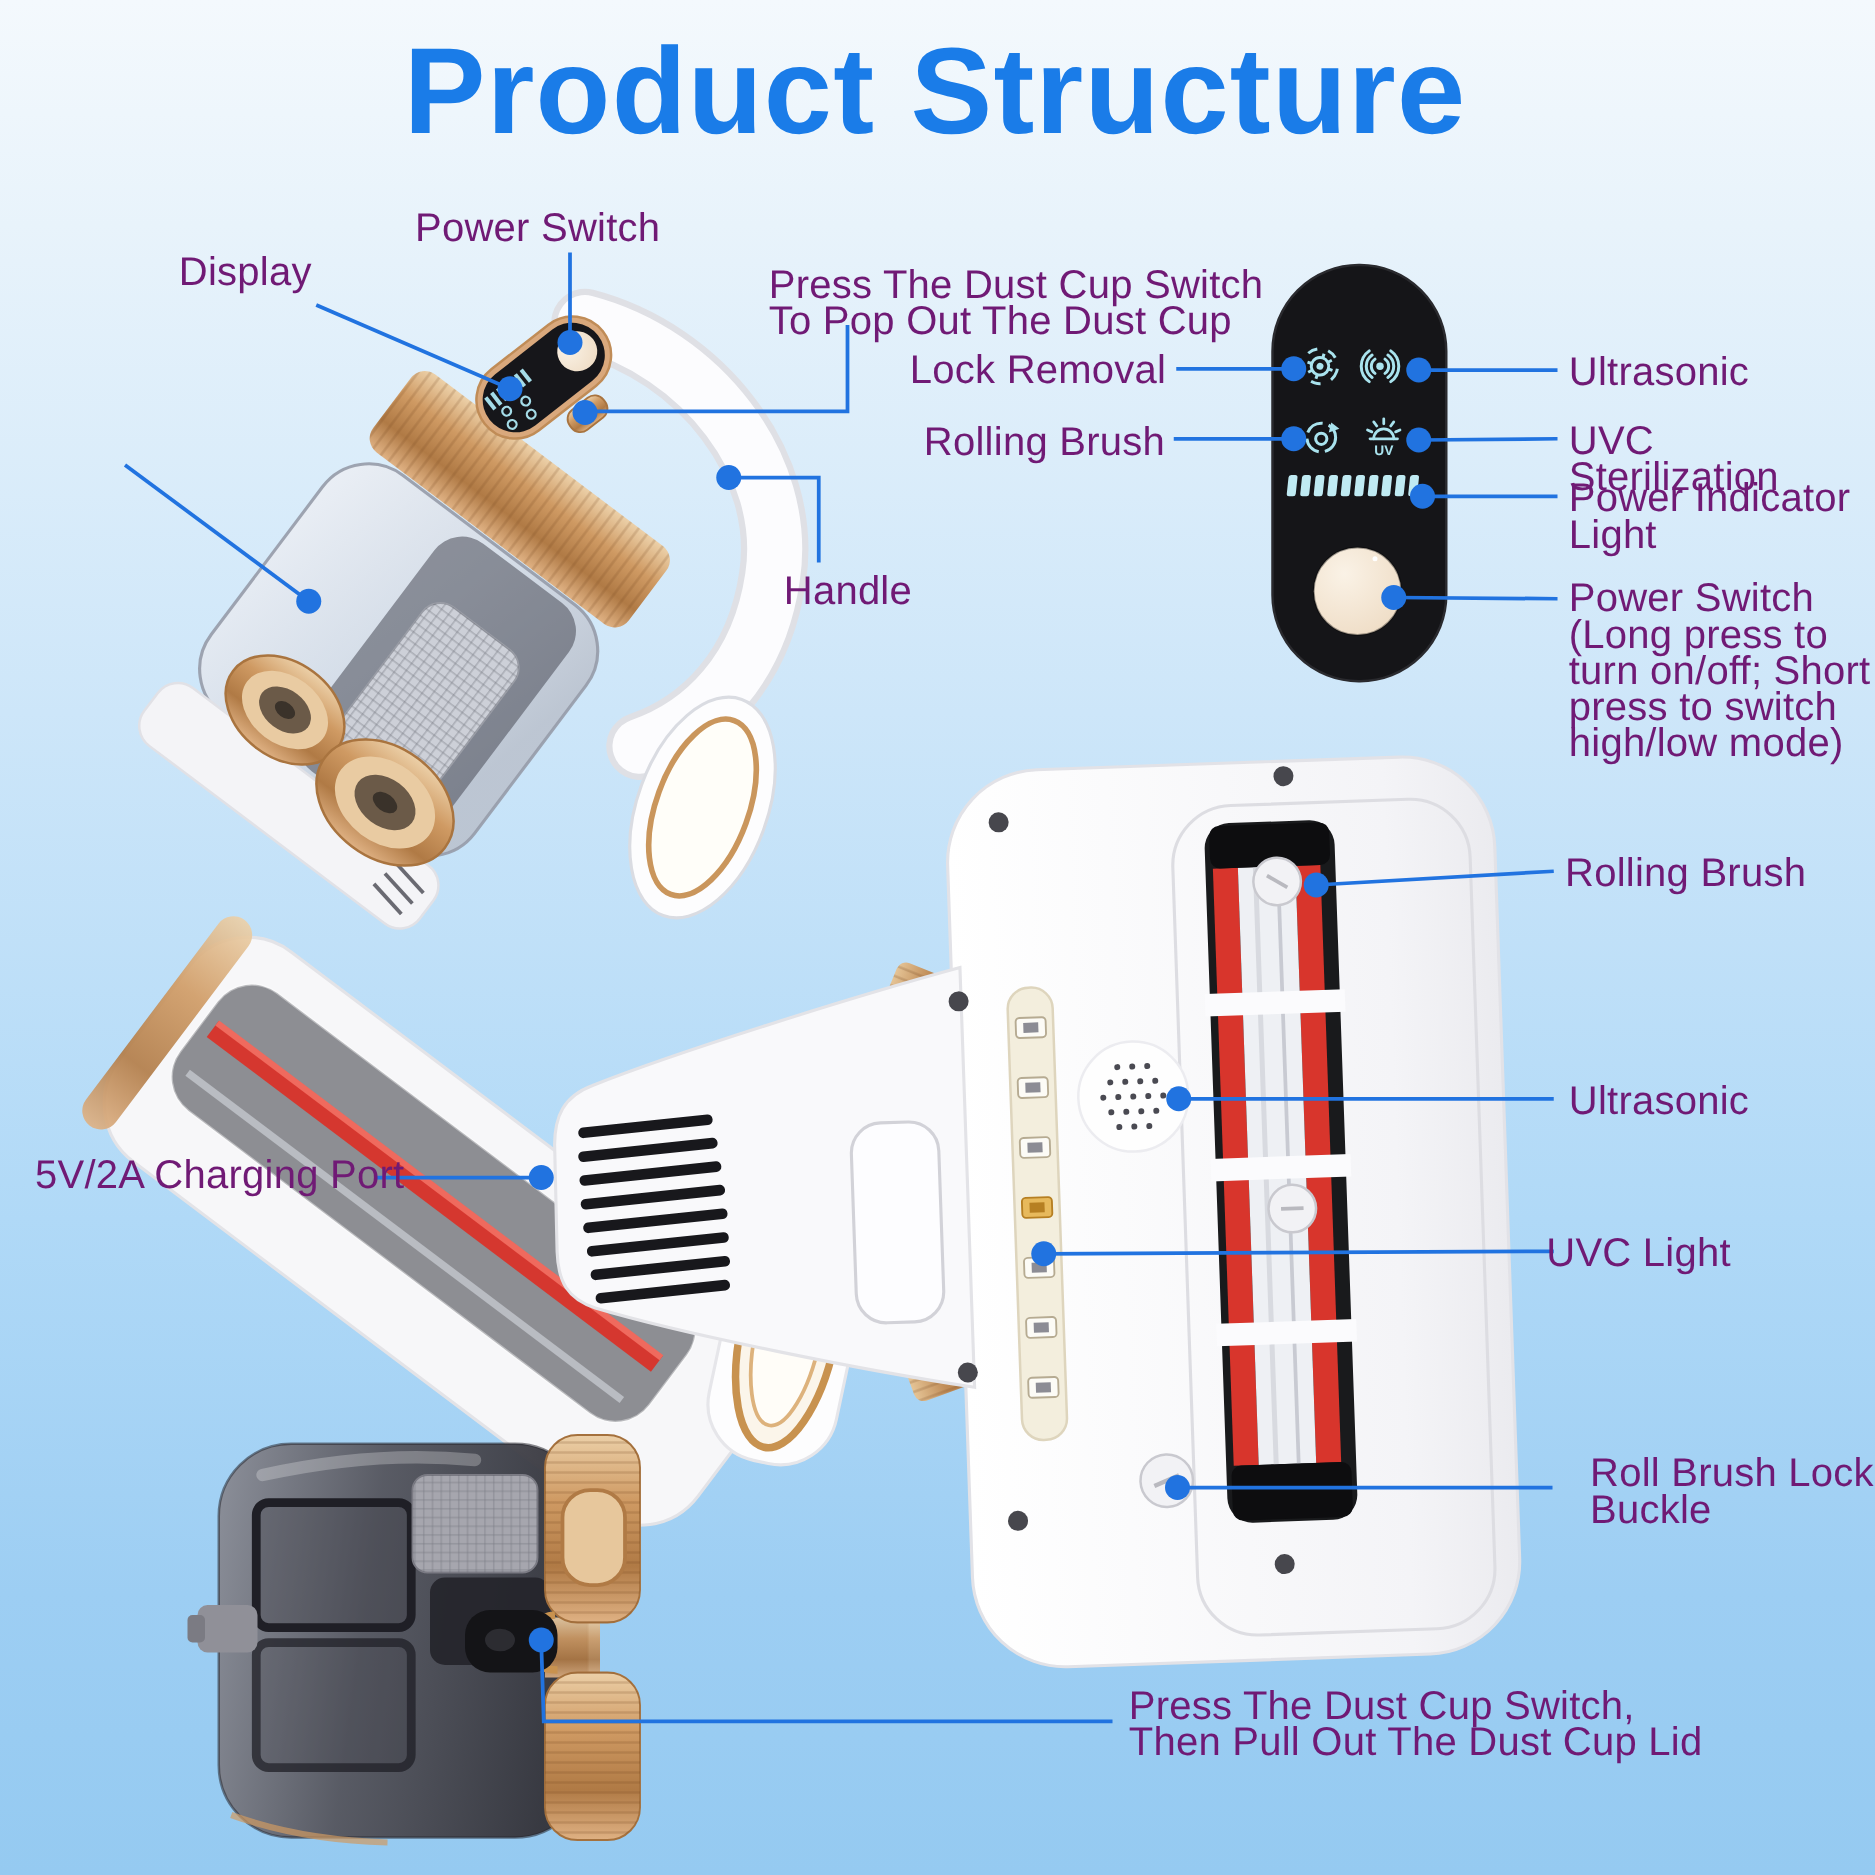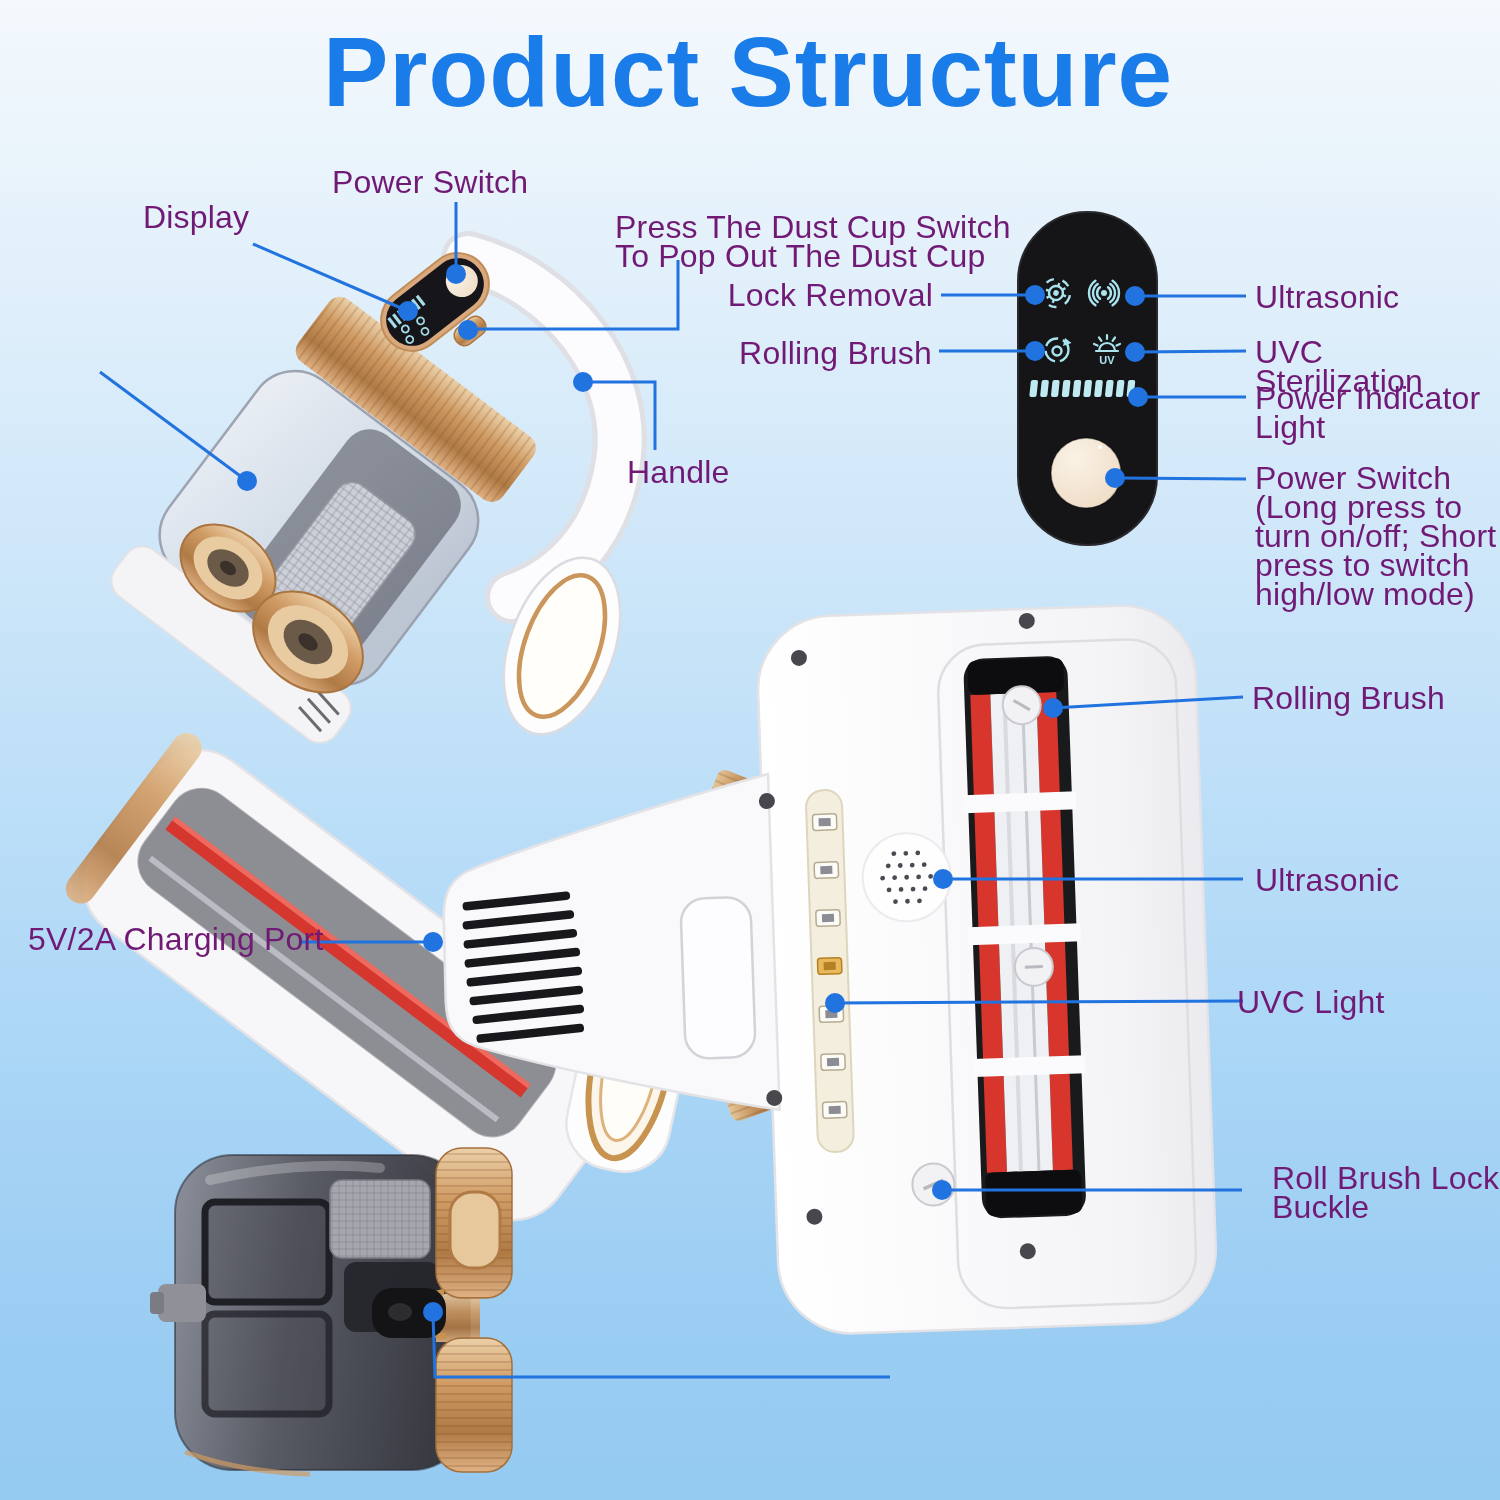--- a/index.html
+++ b/index.html
@@ -414,13 +414,15 @@
 press to switch
 high/low mode)</div>
 
   <div class="lbl" style="left:1252px;top:684px;">Rolling Brush</div>
   <div class="lbl" style="left:1255px;top:866px;">Ultrasonic</div>
   <div class="lbl" style="left:1237px;top:988px;">UVC Light</div>
   <div class="lbl" style="left:1252px;top:1164px;margin-left:20px;">Roll Brush Lock
 Buckle</div>
   <div class="lbl" style="left:28px;top:925px;">5V/2A Charging Port</div>
 
+  <div class="lbl" style="left:903px;top:1350px;">Press The Dust Cup Switch,
+Then Pull Out The Dust Cup Lid</div>
 </div>
 
 </body></html>

